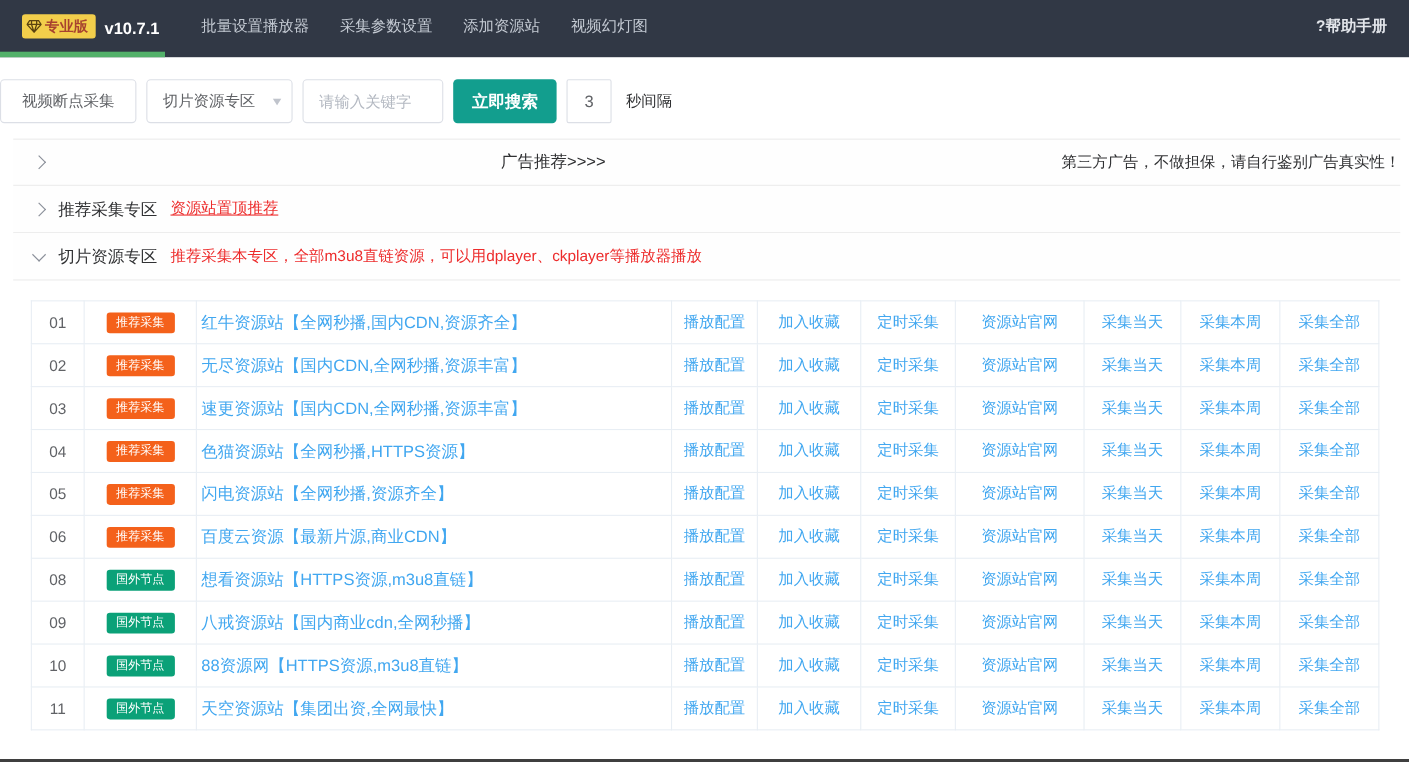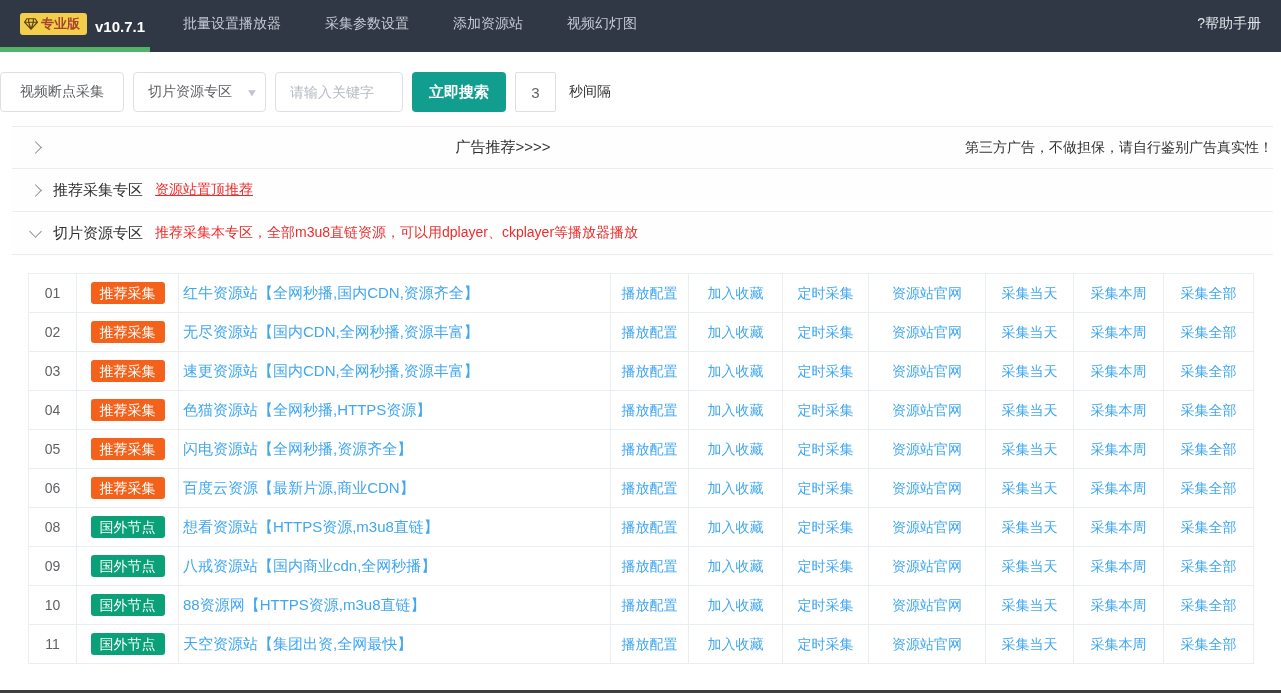--- a/index.html
+++ b/index.html
@@ -7,23 +7,23 @@
     font-family:"Liberation Sans","DejaVu Sans",sans-serif; }
 
   
   .navbar { position:relative; height:52px; background:#313845; display:flex; align-items:center; padding:0 20px 5px 20px; }
   .nav-indicator { position:absolute; left:0; bottom:0; height:5px; width:150px; background:#53b16a; }
   .logo-wrap { display:flex; align-items:flex-end; gap:8px; margin-right:38px; }
   .logo-badge { display:flex; align-items:center; gap:3px; background:#f2ce4b; border-radius:3px; padding:2px 7px 2px 4px;
     color:#a8432f; font-size:13px; font-weight:bold; }
   .logo-badge svg { display:block; }
   .version { color:#ffffff; font-size:15px; font-weight:bold; }
-  .nav-items { display:flex; gap:44px; }
+  .nav-items { display:flex; gap:28px; }
   .nav-item { color:#c3c9d2; font-size:14px; cursor:pointer; }
-  .nav-help { margin-left:auto; color:#e3e6eb; font-size:14px; font-weight:normal; cursor:pointer; }
+  .nav-help { margin-left:auto; color:#e3e6eb; font-size:14px; font-weight:bold; cursor:pointer; }
 
   
   .toolbar { display:flex; align-items:center; padding:20px 12px 14px 0; gap:9px; }
   .btn-plain { height:40px; padding:0 19px; background:#fff; border:1px solid #dcdfe6; border-radius:4px;
     color:#606266; font-size:14px; display:flex; align-items:center; cursor:pointer; }
   .select-box { height:40px; width:133px; border:1px solid #dcdfe6; border-radius:4px; display:flex; align-items:center;
     padding:0 8px 0 14px; color:#606266; font-size:14px; cursor:pointer; justify-content:space-between; }
   .caret { color:#c0c4cc; font-size:10px; transform:scaleX(1.3); }
   .input-keyword { height:40px; width:128px; border:1px solid #dcdfe6; border-radius:4px; padding:0 14px;
     font-size:14px; color:#606266; outline:none; }
@@ -43,21 +43,21 @@
     margin-right:13px; flex:none; }
   .chev.right { transform:rotate(-45deg); margin-top:0; }
   .chev.down  { transform:rotate(45deg); margin-top:-4px; }
   .section-title { font-size:15px; color:#303133; }
   .section-note { font-size:14px; margin-left:12px; }
 
   
   .res-table { width:1225px; margin:18px 0 0 28px; border-collapse:collapse; table-layout:fixed; }
   .res-table td { border:1px solid #e8eef4; height:39px; text-align:center; vertical-align:middle; }
   .cell-no { color:#606266; font-size:14px; }
-  .badge { display:inline-block; padding:4px 9px; border-radius:3px; color:#fff; font-size:14px; line-height:1; }
+  .badge { display:inline-block; padding:4px 9px; border-radius:3px; color:#fff; font-size:11px; line-height:1; }
   .cell-name { text-align:left !important; padding-left:4px; }
   .res-link { color:#41a7f0; font-size:15px; text-decoration:none; cursor:pointer; }
   .action-link { color:#41a7f0; font-size:14px; text-decoration:none; cursor:pointer; }
 
   .bottom-strip { position:fixed; left:0; bottom:0; width:100%; height:3px; background:#3f3f3f; }
 </style>
 </head>
 <body>
 
 <div class="navbar">

